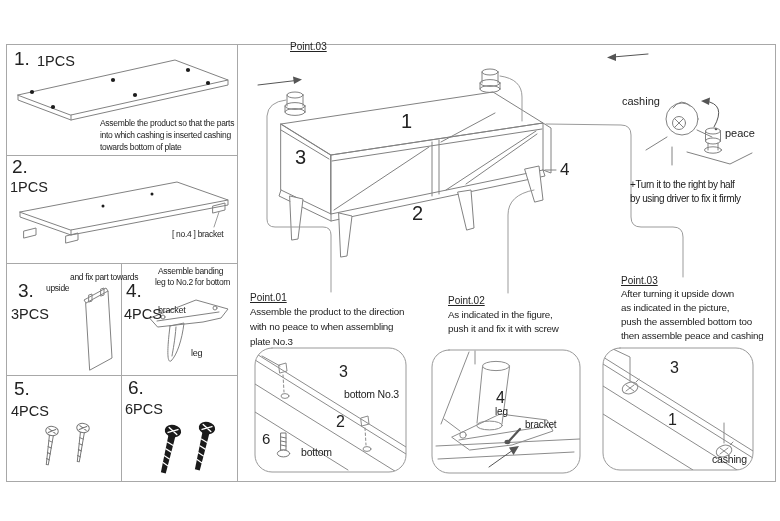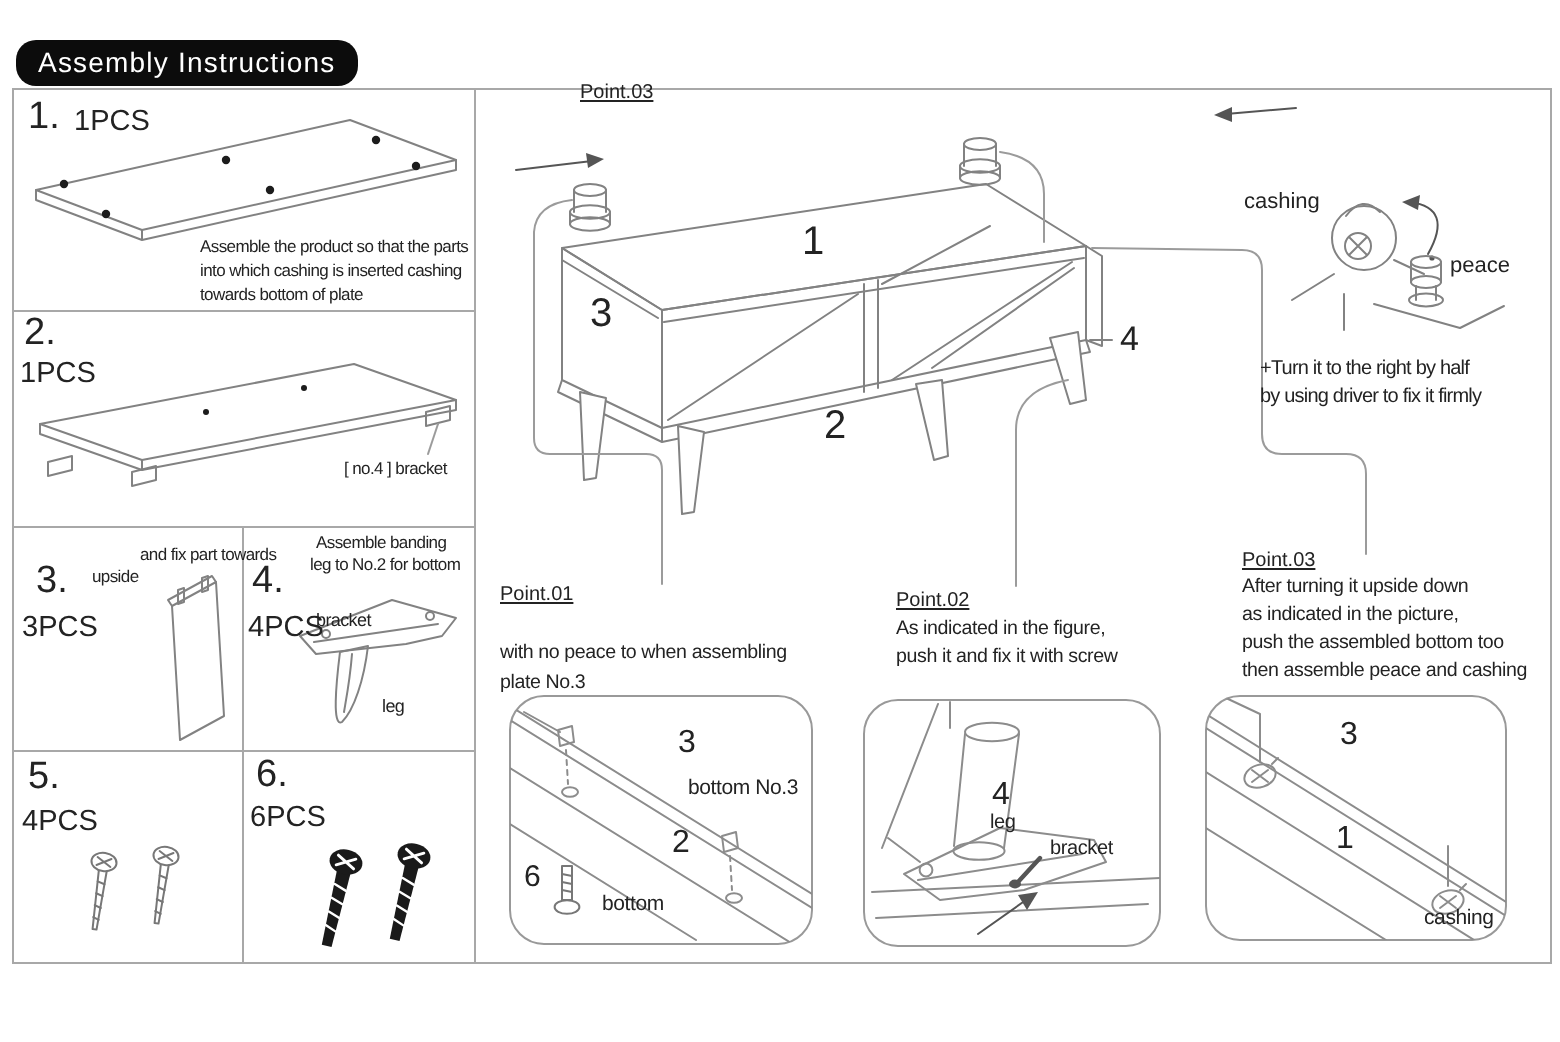--- a/index.html
+++ b/index.html
@@ -227,21 +227,20 @@
         <path d="M630,381 L630,357 L613,349"></path>
       </g>
       <g>
         <ellipse cx="724" cy="451" rx="8" ry="5.6" transform="rotate(-18 724 451)"></ellipse>
         <path d="M720,448 L728,454 M720,454 L728,448 M730,445 L733,442"></path>
         <path d="M724,443 L724,423"></path>
       </g>
     </g>
   </svg>
 
-  <div class="badge">Assembly Instructions</div>
 
   <div class="t num" style="left:14px;top:48px;">1.</div>
   <div class="t qty" style="left:37px;top:53px;">1PCS</div>
   <div class="t small" style="left:100px;top:117px;">Assemble the product so that the parts</div>
   <div class="t small" style="left:100px;top:129px;">into which cashing is inserted cashing</div>
   <div class="t small" style="left:100px;top:141px;">towards bottom of plate</div>
 
   <div class="t num" style="left:12px;top:156px;">2.</div>
   <div class="t qty" style="left:10px;top:179px;">1PCS</div>
   <div class="t small" style="left:172px;top:228px;">[ no.4 ] bracket</div>
@@ -269,20 +268,21 @@
   <div class="t nbig" style="left:295px;top:146px;">3</div>
   <div class="t nbig" style="left:412px;top:202px;">2</div>
   <div class="t n17" style="left:560px;top:160px;">4</div>
 
   <div class="t hw" style="left:622px;top:95px;">cashing</div>
   <div class="t hw" style="left:725px;top:127px;">peace</div>
   <div class="t turn" style="left:630px;top:179px;">+Turn it to the right by half</div>
   <div class="t turn" style="left:630px;top:193px;">by using driver to fix it firmly</div>
 
   <div class="t pt-title" style="left:250px;top:292px;">Point.01</div>
+  <div class="t pt-body" style="left:250px;top:306px;">Assemble the product to the direction</div>
   <div class="t pt-body" style="left:250px;top:321px;">with no peace to when assembling</div>
   <div class="t pt-body" style="left:250px;top:336px;">plate No.3</div>
   <div class="t nmid" style="left:339px;top:363px;">3</div>
   <div class="t lbl" style="left:344px;top:388px;">bottom No.3</div>
   <div class="t nmid" style="left:336px;top:413px;">2</div>
   <div class="t n15" style="left:262px;top:430px;">6</div>
   <div class="t lbl" style="left:301px;top:446px;">bottom</div>
 
   <div class="t pt-title" style="left:448px;top:295px;">Point.02</div>
   <div class="t pt-body" style="left:448px;top:309px;">As indicated in the figure,</div>

